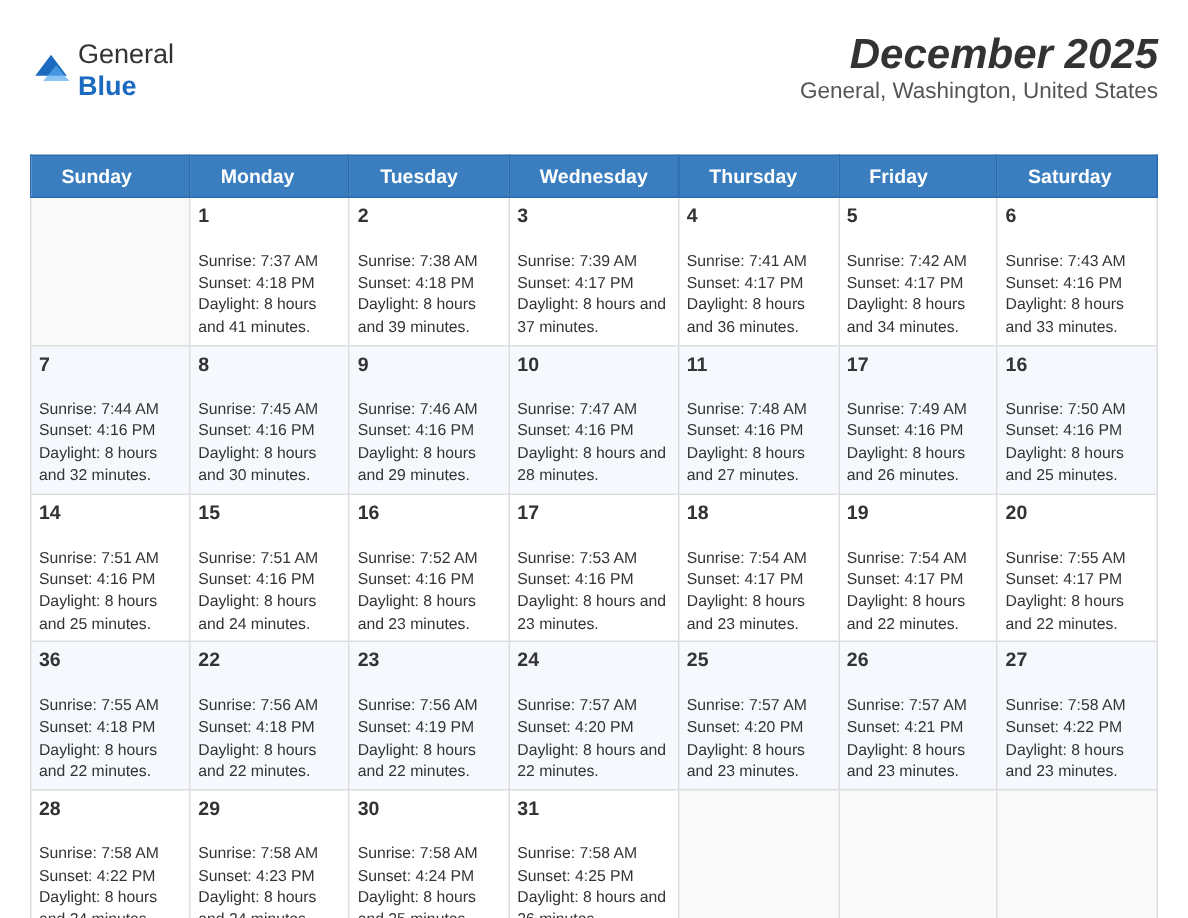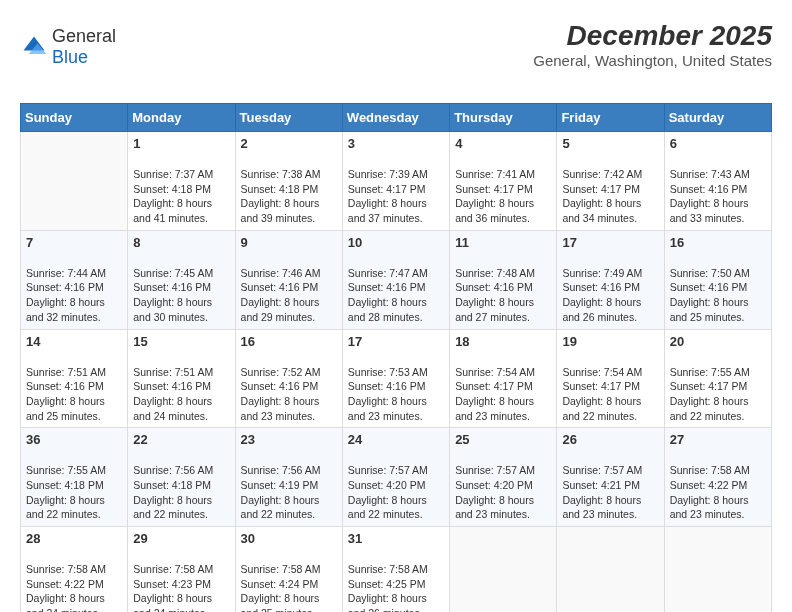--- a/index.html
+++ b/index.html
@@ -19,21 +19,21 @@
     .logo {
       display: flex;
       align-items: center;
       gap: 4px;
     }
     .logo-text {
       font-size: 18px;
       line-height: 1.2;
     }
     .logo-general { color: #333; font-weight: normal; }
-    .logo-blue { color: #1a6abf; font-weight: normal; }
+    .logo-blue { color: #1a6abf; font-weight: bold; }
     .logo-icon {
       width: 28px;
       height: 28px;
     }
     .title-block { text-align: right; }
     .month-title {
       font-size: 28px;
       font-weight: bold;
       color: #333;
       font-style: italic;
@@ -45,21 +45,21 @@
     .calendar {
       width: 100%;
       border-collapse: collapse;
       border: 1px solid #ccc;
     }
     .calendar th {
       background-color: #3a7ebf;
       color: #fff;
       font-size: 13px;
       font-weight: bold;
-      padding: 6px 4px;
+      padding: 6px 20px;
       text-align: left;
       border: 1px solid #2a6aaf;
     }
     .calendar td {
       vertical-align: top;
       border: 1px solid #ddd;
       padding: 4px 5px;
       width: 107px;
       min-height: 80px;
       background: #fff;

